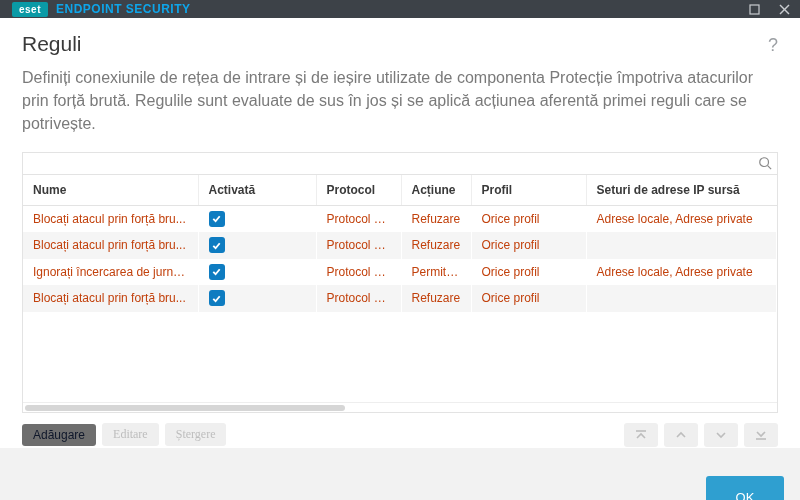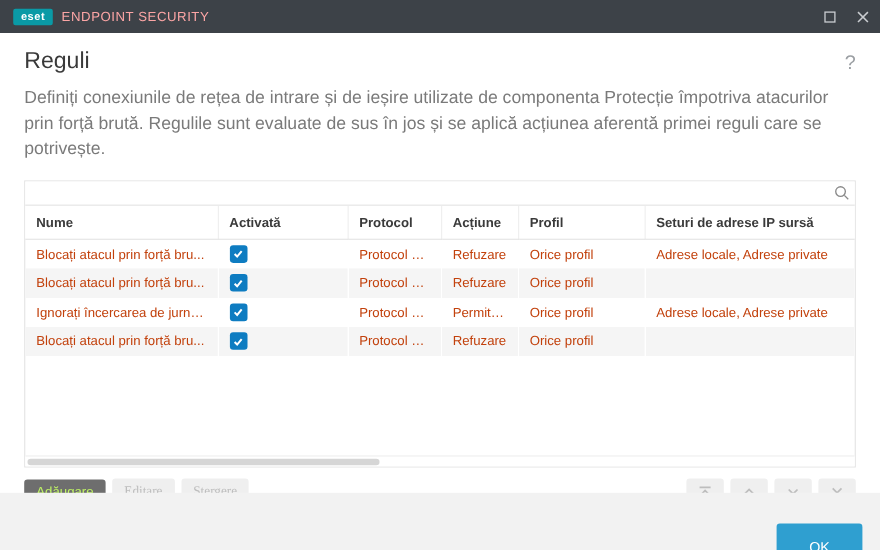--- a/index.html
+++ b/index.html
@@ -1,19 +1,19 @@
 <!DOCTYPE html>
 <html><head>
 <meta charset="utf-8">
 <style>
   * { box-sizing: border-box; margin: 0; padding: 0; }
   body { font-family: "Segoe UI", Tahoma, Arial, sans-serif; font-size: 12px; color: #4d4d4d; background: #fff; width: 800px; height: 500px; overflow: hidden; }
-  .titlebar { background: #3d4248; height: 30px; display: flex; align-items: center; padding: 0 8px 0 12px; }
+  .titlebar { background: #3d4248; height: 18px; display: flex; align-items: center; padding: 0 8px 0 12px; }
   .brand-logo { background: #0a9aa6; color: #fff; font-weight: 700; font-size: 10px; padding: 2px 7px; border-radius: 2px; letter-spacing: 0.5px; margin-right: 8px; }
-  .brand-text { color: #fca5a5; font-size: 12px; letter-spacing: 0.5px; font-weight: 400; }
+  .brand-text { color: #0ea5e9; font-size: 12px; letter-spacing: 0.5px; font-weight: 700; }
   .win-controls { margin-left: auto; display: flex; gap: 14px; }
   .win-btn { color: #c9ccd0; cursor: pointer; width: 16px; height: 16px; display: flex; align-items: center; justify-content: center; }
   .win-btn svg { stroke: #c9ccd0; }
   .content { padding: 14px 22px 0 22px; }
   .heading-row { display: flex; align-items: flex-end; }
   .page-title { font-size: 21px; color: #3a3a3a; font-weight: 400; }
   .help-btn { margin-left: auto; color: #9b9fa3; font-size: 18px; cursor: pointer; }
   .description { color: #7a7a7a; font-size: 16px; line-height: 1.45; margin: 10px 0 16px 0; }
   .table-wrap { border: 1px solid #e3e3e3; }
   .search-row { height: 22px; border-bottom: 1px solid #e3e3e3; position: relative; background: #fff; }
@@ -23,21 +23,21 @@
   .tbl thead th:last-child { border-right: none; }
   .tbl tbody td { padding: 5px 10px; font-size: 12px; color: #c2410c; border-right: 1px solid transparent; white-space: nowrap; overflow: hidden; text-overflow: ellipsis; }
   .tbl tbody tr.alt { background: #f5f5f5; }
   .chk { display: inline-flex; width: 16px; height: 16px; background: #0e7cc1; border-radius: 3px; align-items: center; justify-content: center; }
   .chk svg { display: block; }
   .table-pad { height: 90px; }
   .hscroll { height: 10px; background: #fff; border-top: 1px solid #eee; position: relative; }
   .hscroll-thumb { position: absolute; left: 2px; top: 2px; height: 6px; width: 320px; background: #d6d6d6; border-radius: 3px; }
   .action-row { display: flex; align-items: center; margin-top: 10px; gap: 6px; }
   .pill { border-radius: 3px; padding: 4px 11px; font-size: 12px; cursor: pointer; border: none; }
-  .pill.primary { background: #6e6e6e; color: #bef264; text-align: right; }
+  .pill.primary { background: #6e6e6e; color: #0f172a; text-align: right; }
   .pill.disabled { background: #efefef; color: #bdbdbd; cursor: default; font-family: Liberation Serif, serif; }
   .move-btns { margin-left: auto; display: flex; gap: 6px; }
   .move-btn { width: 34px; height: 24px; background: #efefef; border-radius: 3px; display: flex; align-items: center; justify-content: center; cursor: default; }
   .move-btn svg { stroke: #bdbdbd; fill: none; }
   .footer { position: absolute; bottom: 0; left: 0; right: 0; background: #f2f2f2; height: 52px; display: flex; align-items: center; justify-content: flex-end; padding: 0 16px; gap: 10px; }
   .btn { min-width: 78px; height: 44px; border-radius: 3px; font-size: 13px; border: none; cursor: pointer; padding: 0 14px; margin-top: 47px; }
   .btn-ok { background: #2f9fd0; color: #fff; }
   .btn-cancel { background: #8f9295; color: #fff; }
 </style>
 </head>

